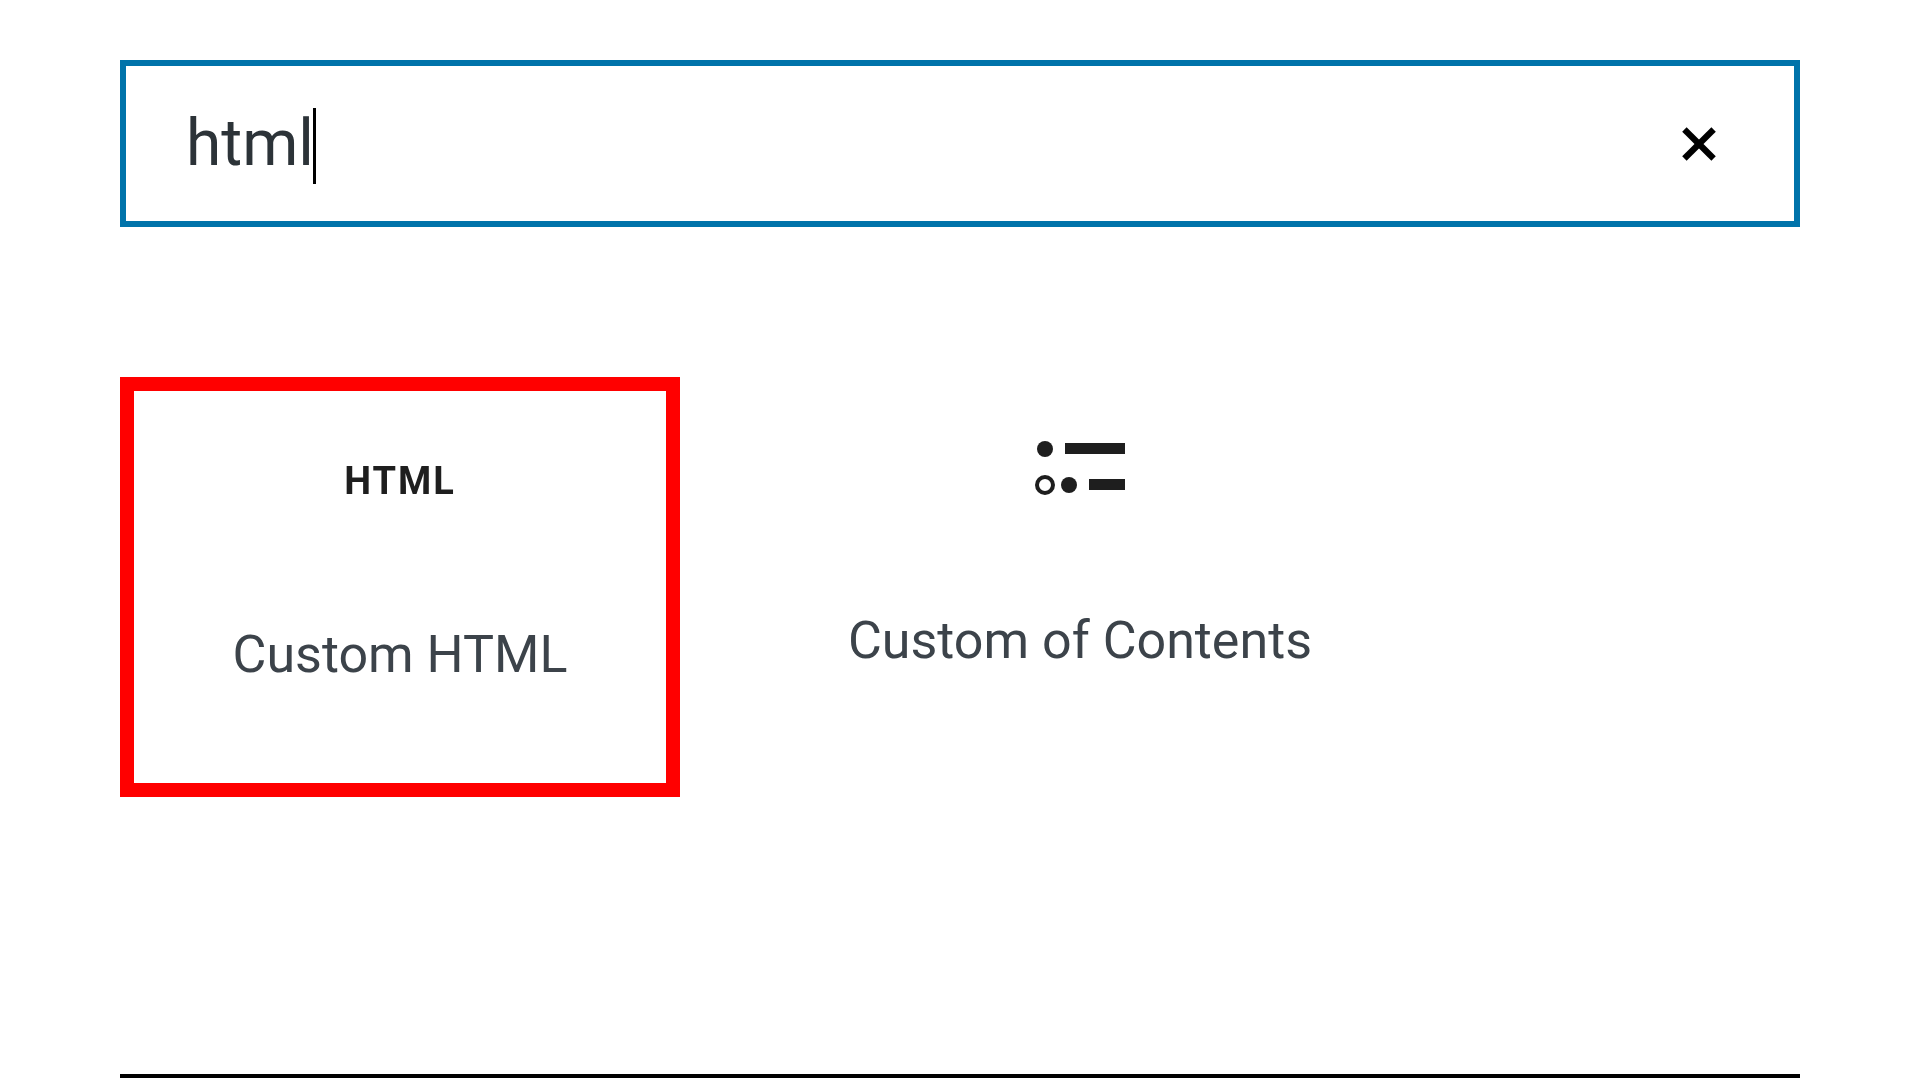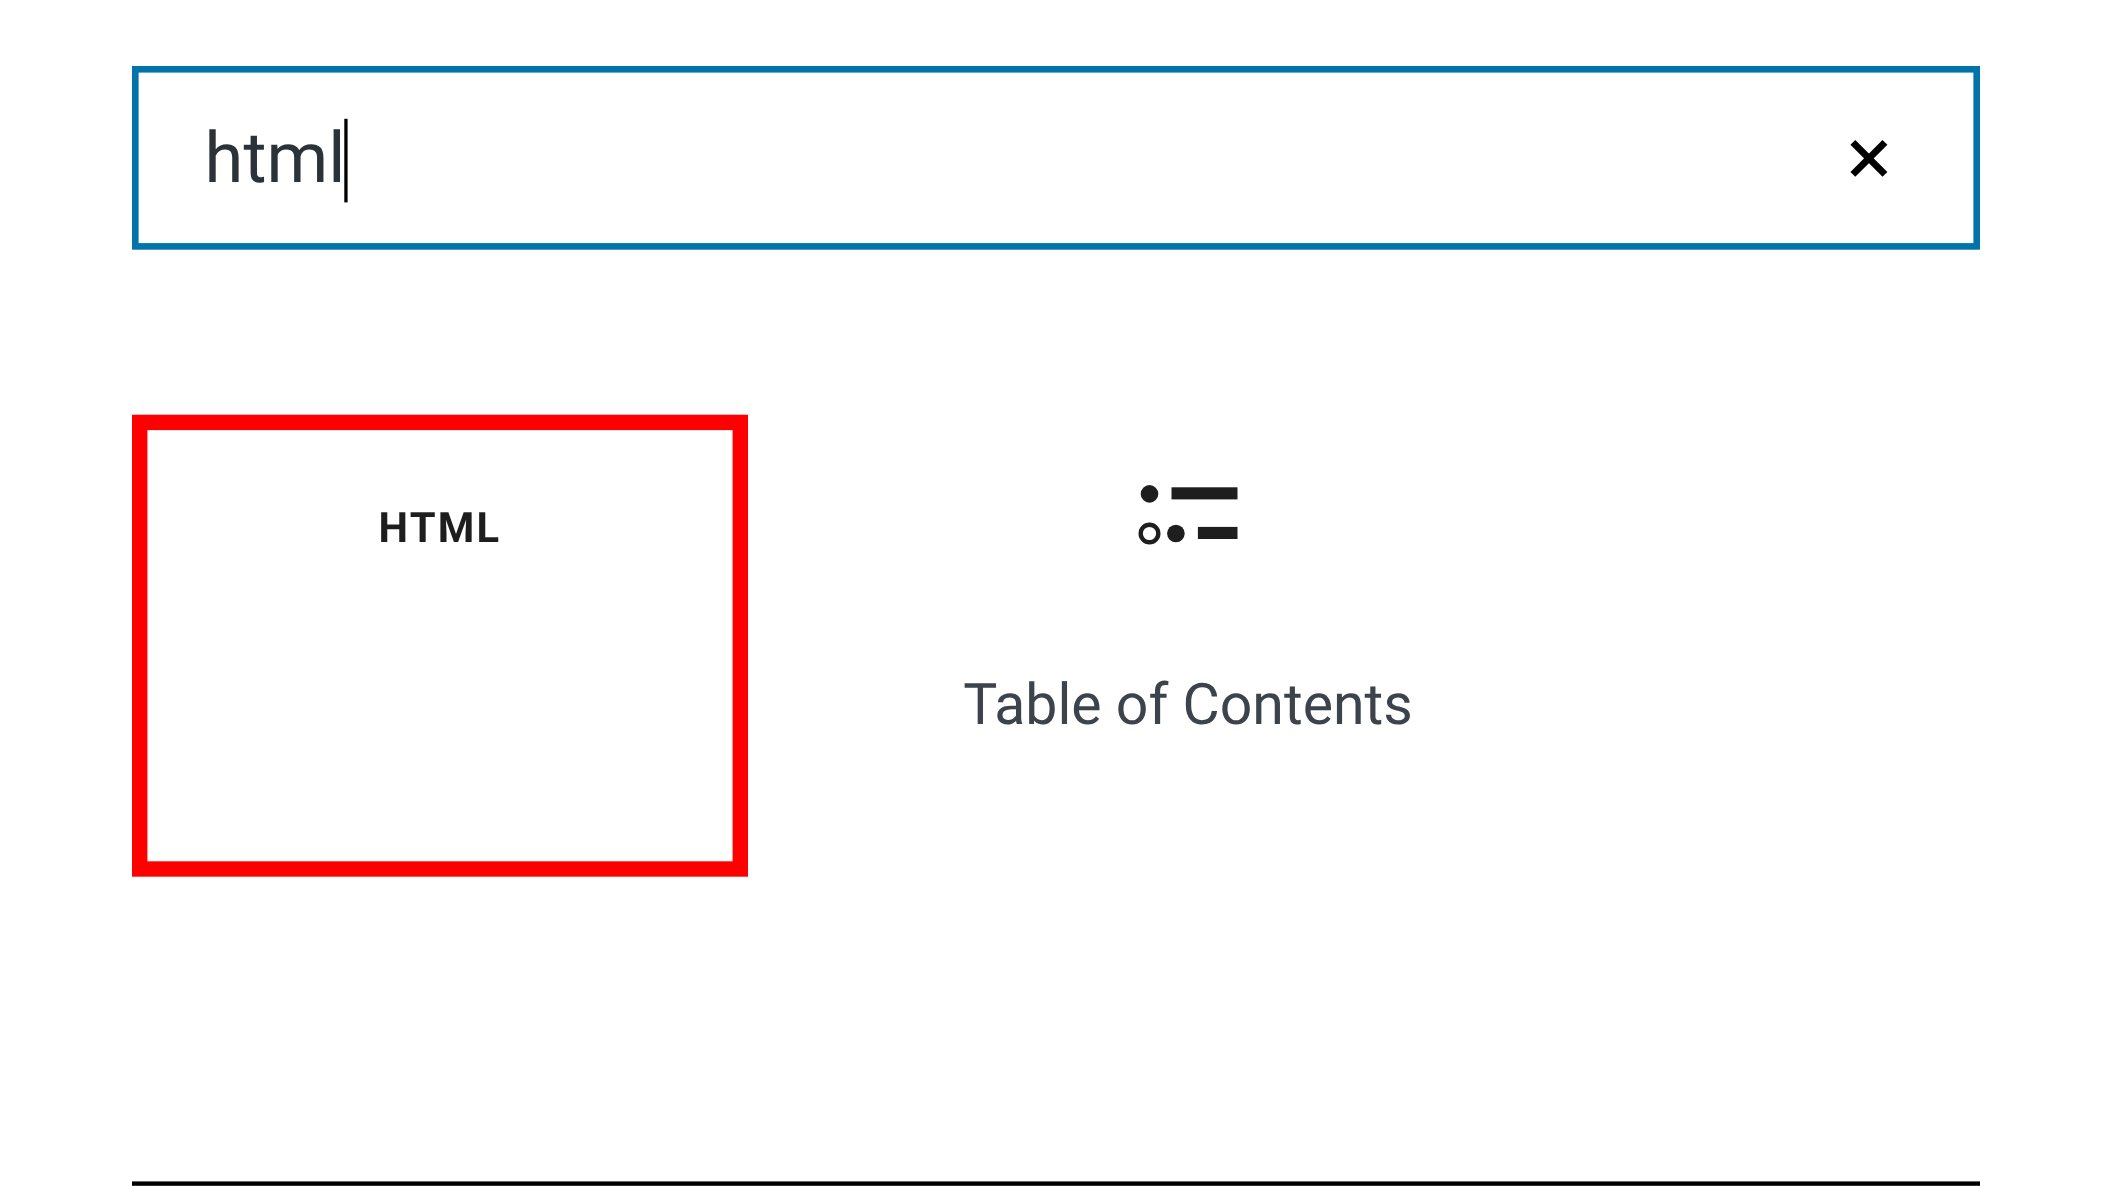--- a/index.html
+++ b/index.html
@@ -121,28 +121,29 @@
       <line x1="19" y1="5" x2="5" y2="19"></line>
     </svg>
   </button>
 </div>
 
 <div class="blocks-grid">
   <div class="block-item highlighted">
     <div class="block-icon">
       <span class="html-icon-text">HTML</span>
     </div>
+    <div class="block-label">Custom HTML</div>
   </div>
   <div class="block-item">
     <div class="block-icon toc-icon">
       <svg viewBox="0 0 95 65">
         <circle cx="12" cy="14" r="8" fill="#1e1e1e"></circle>
         <rect x="32" y="8" width="60" height="11" fill="#1e1e1e"></rect>
         <circle cx="12" cy="50" r="8" fill="none" stroke="#1e1e1e" stroke-width="4"></circle>
         <circle cx="36" cy="50" r="8" fill="#1e1e1e"></circle>
         <rect x="56" y="44" width="36" height="11" fill="#1e1e1e"></rect>
       </svg>
     </div>
-    <div class="block-label">Table of Contents</div>
+    <div class="block-label">Custom of Contents</div>
   </div>
 </div>
 
 <div class="bottom-line"></div>
 
 </body></html>

